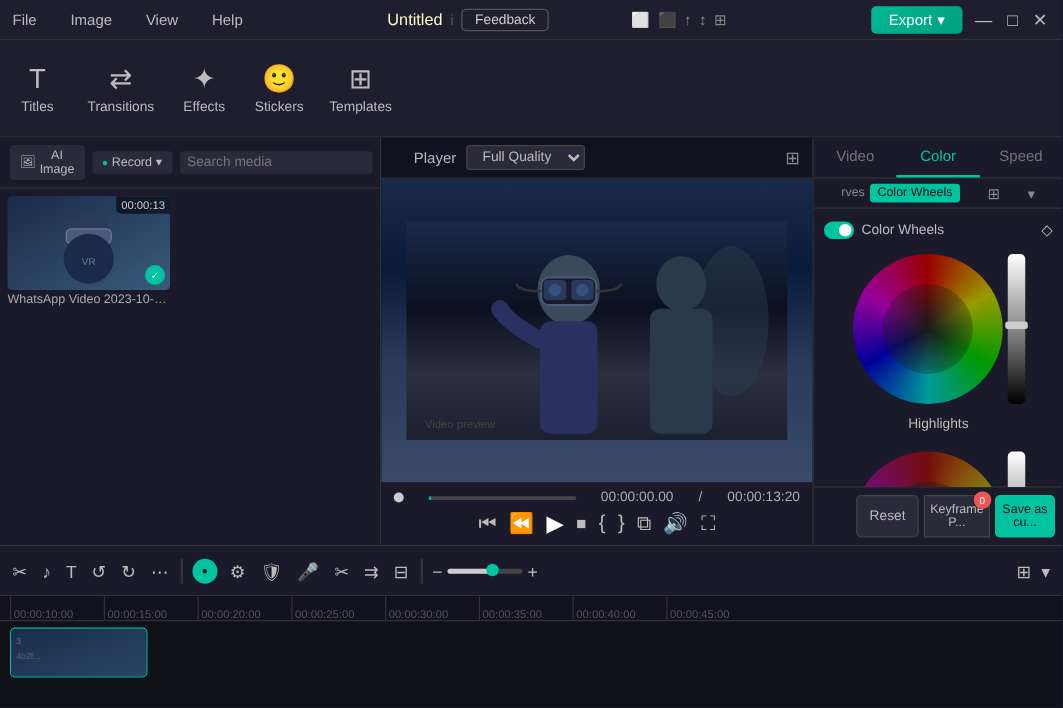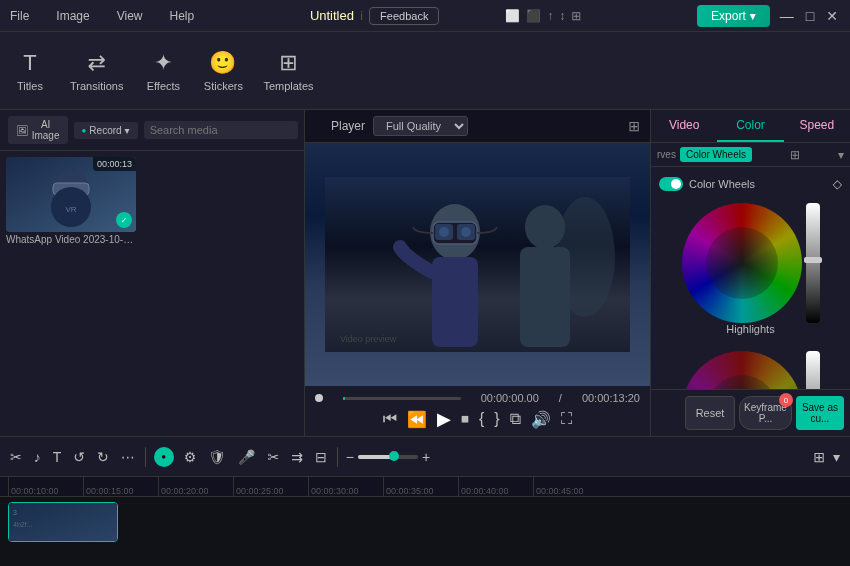--- a/index.html
+++ b/index.html
@@ -127,25 +127,25 @@
     
     .right-panel {
       width: 200px; background: #1a1a2a; border-left: 1px solid #333;
       display: flex; flex-direction: column;
     }
     .right-tabs {
       display: flex; border-bottom: 1px solid #333;
     }
     .right-tab {
       flex: 1; padding: 8px 4px; font-size: 12px; text-align: center;
-      cursor: pointer; color: #f9a8d4; border-bottom: 2px solid transparent;
+      cursor: pointer; color: #737373; border-bottom: 2px solid transparent;
     }
     .right-tab.active { color: #00c4a0; border-bottom-color: #00c4a0; }
     .color-subtabs {
-      display: flex; align-items: center; padding: 4px 6px; gap: 4px;
+      display: flex; align-items: center; padding: 4px 22px; gap: 4px;
       border-bottom: 1px solid #333; font-size: 10px; color: #888;
     }
     .subtab-label { font-size: 10px; color: #888; }
     .subtab-btn {
       background: #00c4a0; border: none; color: #111;
       font-size: 10px; padding: 2px 6px; border-radius: 3px; cursor: pointer;
     }
     .panel-expand { margin-left: auto; background: none; border: none; color: #888; cursor: pointer; font-size: 12px; }
 
     .color-wheels-section {
@@ -197,21 +197,21 @@
     }
     .wheel-brightness {
       width: 14px; height: 120px; background: linear-gradient(to bottom, #fff, #888, #000);
       border-radius: 4px; position: relative;
     }
     .wheel-slider-thumb {
       position: absolute; left: -2px; top: 45%;
       width: 18px; height: 6px; background: #ccc; border-radius: 2px;
     }
     .wheel-label {
-      font-size: 11px; color: #bbb; margin-top: 0;
+      font-size: 11px; color: #bbb; margin-top: 10px;
     }
 
     
     .bottom-toolbar {
       display: flex; align-items: center; background: #1a1a2a;
       height: 40px; padding: 0 8px; gap: 8px; border-top: 1px solid #333;
     }
     .bottom-btn { background: none; border: none; color: #bbb; font-size: 14px; cursor: pointer; padding: 2px; }
     .separator { width: 1px; height: 20px; background: #444; }
     .zoom-control { display: flex; align-items: center; gap: 4px; }
@@ -272,21 +272,21 @@
 
     .right-panel-buttons {
       display: flex; padding: 6px; gap: 4px; border-top: 1px solid #333;
     }
     .reset-btn {
       flex: 1; background: #2a2a3a; border: 1px solid #444; color: #bbb;
       font-size: 11px; padding: 5px 4px; border-radius: 4px; cursor: pointer; margin-left: 28px;
     }
     .keyframe-btn {
       flex: 1; background: #2a2a3a; border: 1px solid #444; color: #bbb;
-      font-size: 10px; padding: 5px 4px; border-radius: 12px; cursor: pointer;
+      font-size: 10px; padding: 5px 4px; border-radius: 0; cursor: pointer;
       position: relative;
     }
     .keyframe-badge {
       position: absolute; top: -4px; right: -2px;
       width: 14px; height: 14px; background: #e55; border-radius: 50%;
       font-size: 8px; color: #fff; display: flex; align-items: center; justify-content: center;
     }
     .save-cu-btn {
       flex: 1; background: #00c4a0; border: none; color: #111;
       font-size: 10px; padding: 5px 4px; border-radius: 4px; cursor: pointer;

